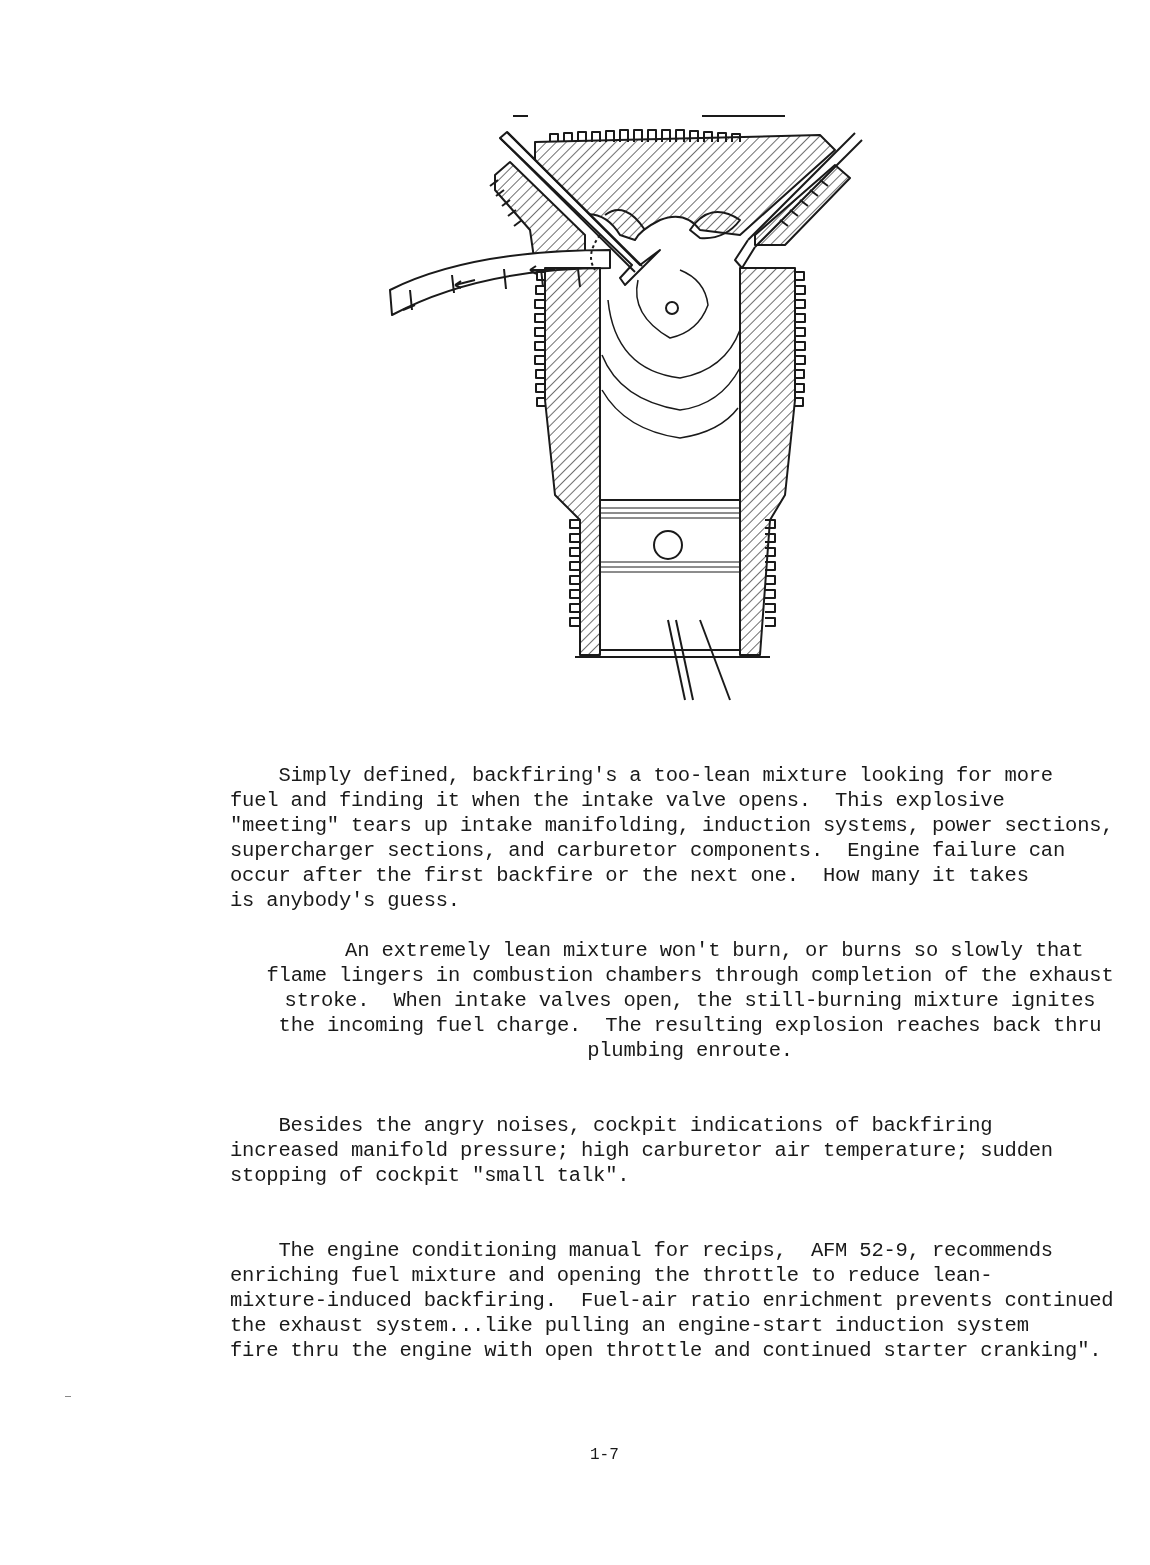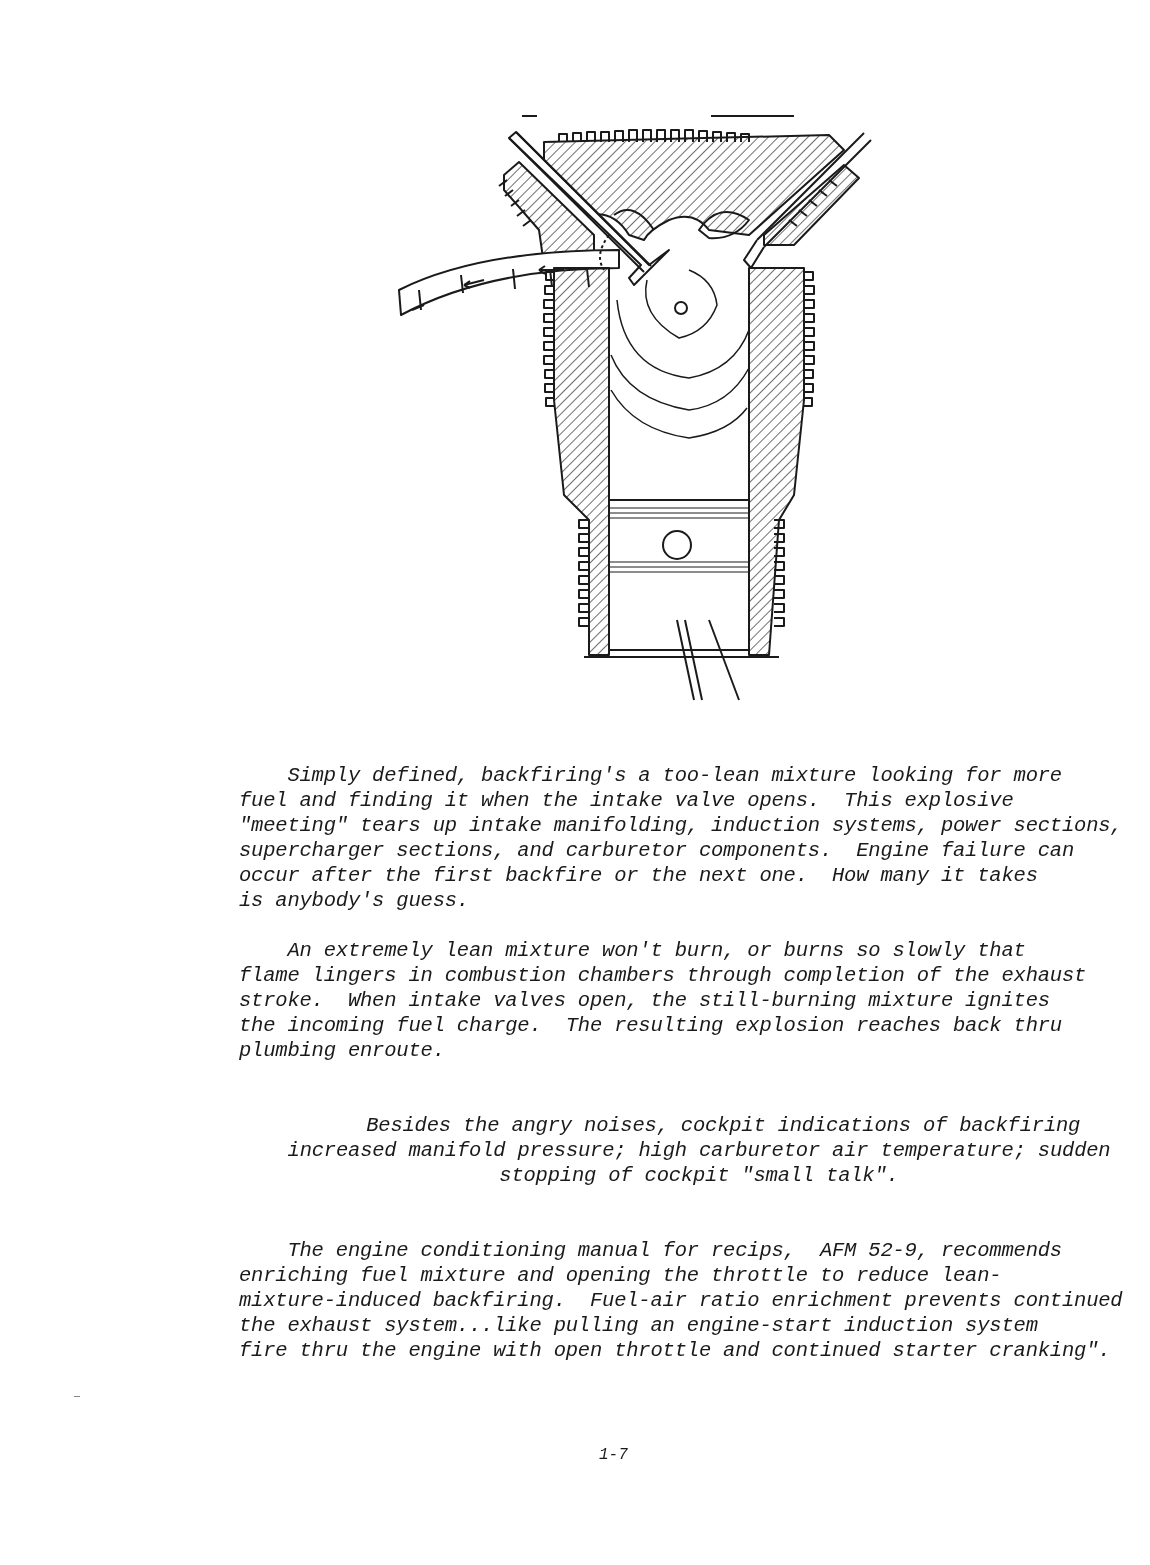--- a/index.html
+++ b/index.html
@@ -1,25 +1,25 @@
 <!DOCTYPE html>
 <html><head>
 <meta charset="utf-8">
 <style>
   html, body { margin: 0; padding: 0; background: #ffffff; }
   body { width: 1150px; height: 1565px; position: relative; overflow: hidden;
          font-family: "Liberation Mono", "DejaVu Sans Mono", monospace; color: #1a1a1a; }
-  .page { position: absolute; left: 9px; top: 0; width: 910px; height: 1565px; font-style: italic; }
+  .page { position: absolute; left: 0; top: 0; width: 910px; height: 1565px; }
   .figure { position: absolute; left: 380px; top: 100px; width: 500px; height: 620px; }
   .figure svg { width: 500px; height: 620px; display: block; }
   .text-block { position: absolute; left: 230px; width: 920px; }
   .para { margin: 0; font-size: 20.5px; line-height: 25px; white-space: pre; letter-spacing: -0.2px; }
   #p1 { top: 763px; }
-  #p2 { top: 938px; }
-  #p3 { top: 1113px; text-align: center; }
+  #p2 { top: 938px; text-align: center; }
+  #p3 { top: 1113px; }
   #p4 { top: 1238px; }
   .page-number { position: absolute; left: 590px; top: 1446px; font-size: 16px; }
   .margin-mark { position: absolute; left: 65px; top: 1396px; width: 6px; height: 1px; background: #888; }
 </style>
 </head>
 <body>
 
 <div class="page">
 
   <div class="figure">

